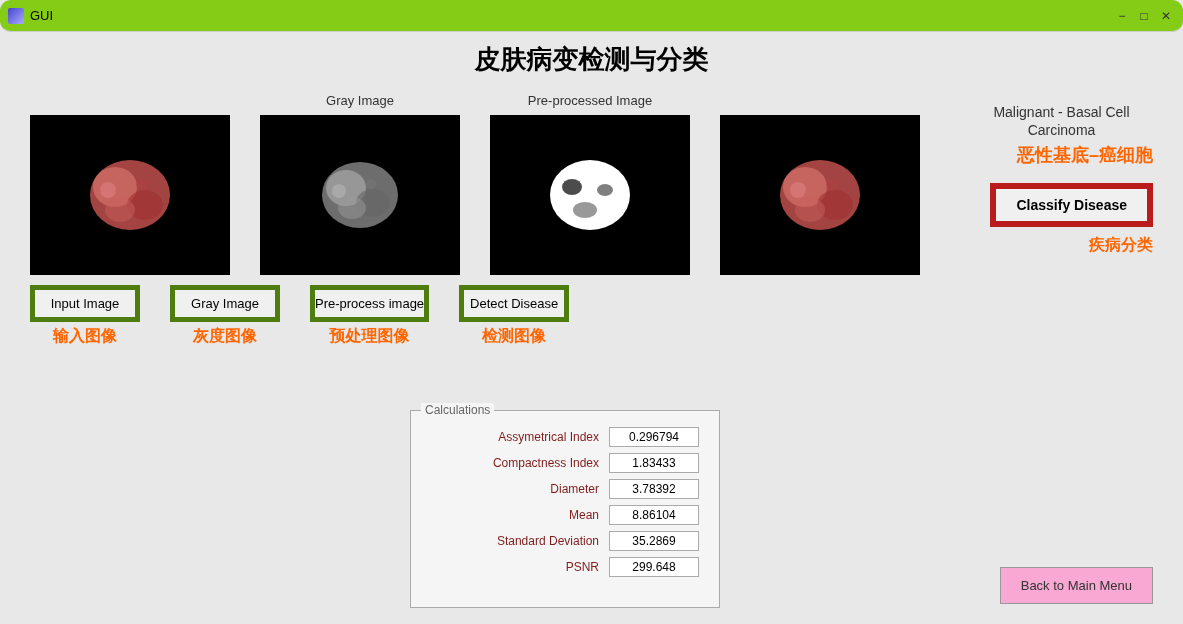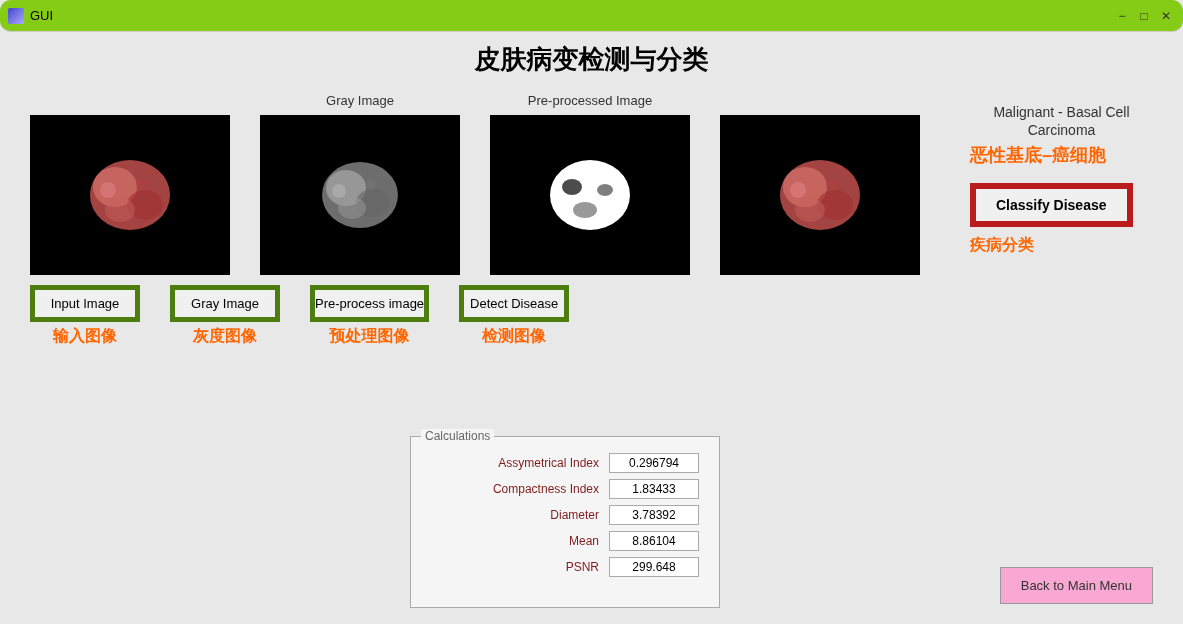--- a/index.html
+++ b/index.html
@@ -84,21 +84,21 @@
       width: 200px;
       height: 160px;
       background: #000;
       position: relative;
       overflow: hidden;
     }
     
     .result-panel {
       display: flex;
       flex-direction: column;
-      align-items: flex-start;
+      align-items: flex-end;
       margin-left: 20px;
       padding-top: 10px;
     }
     .result-english {
       font-size: 14px;
       color: #333;
       text-align: center;
       line-height: 1.3;
       margin-bottom: 4px;
     }
@@ -324,20 +324,24 @@
     </div>
     <div class="calc-row">
       <span class="calc-label">Diameter</span>
       <div class="calc-value">3.78392</div>
     </div>
     <div class="calc-row">
       <span class="calc-label">Mean</span>
       <div class="calc-value">8.86104</div>
     </div>
     <div class="calc-row">
+      <span class="calc-label">Standard Deviation</span>
+      <div class="calc-value">35.2869</div>
+    </div>
+    <div class="calc-row">
       <span class="calc-label">PSNR</span>
       <div class="calc-value">299.648</div>
     </div>
   </div>
 
   <button class="back-btn">Back to Main Menu</button>
 
 </div>
 
 </body></html>

